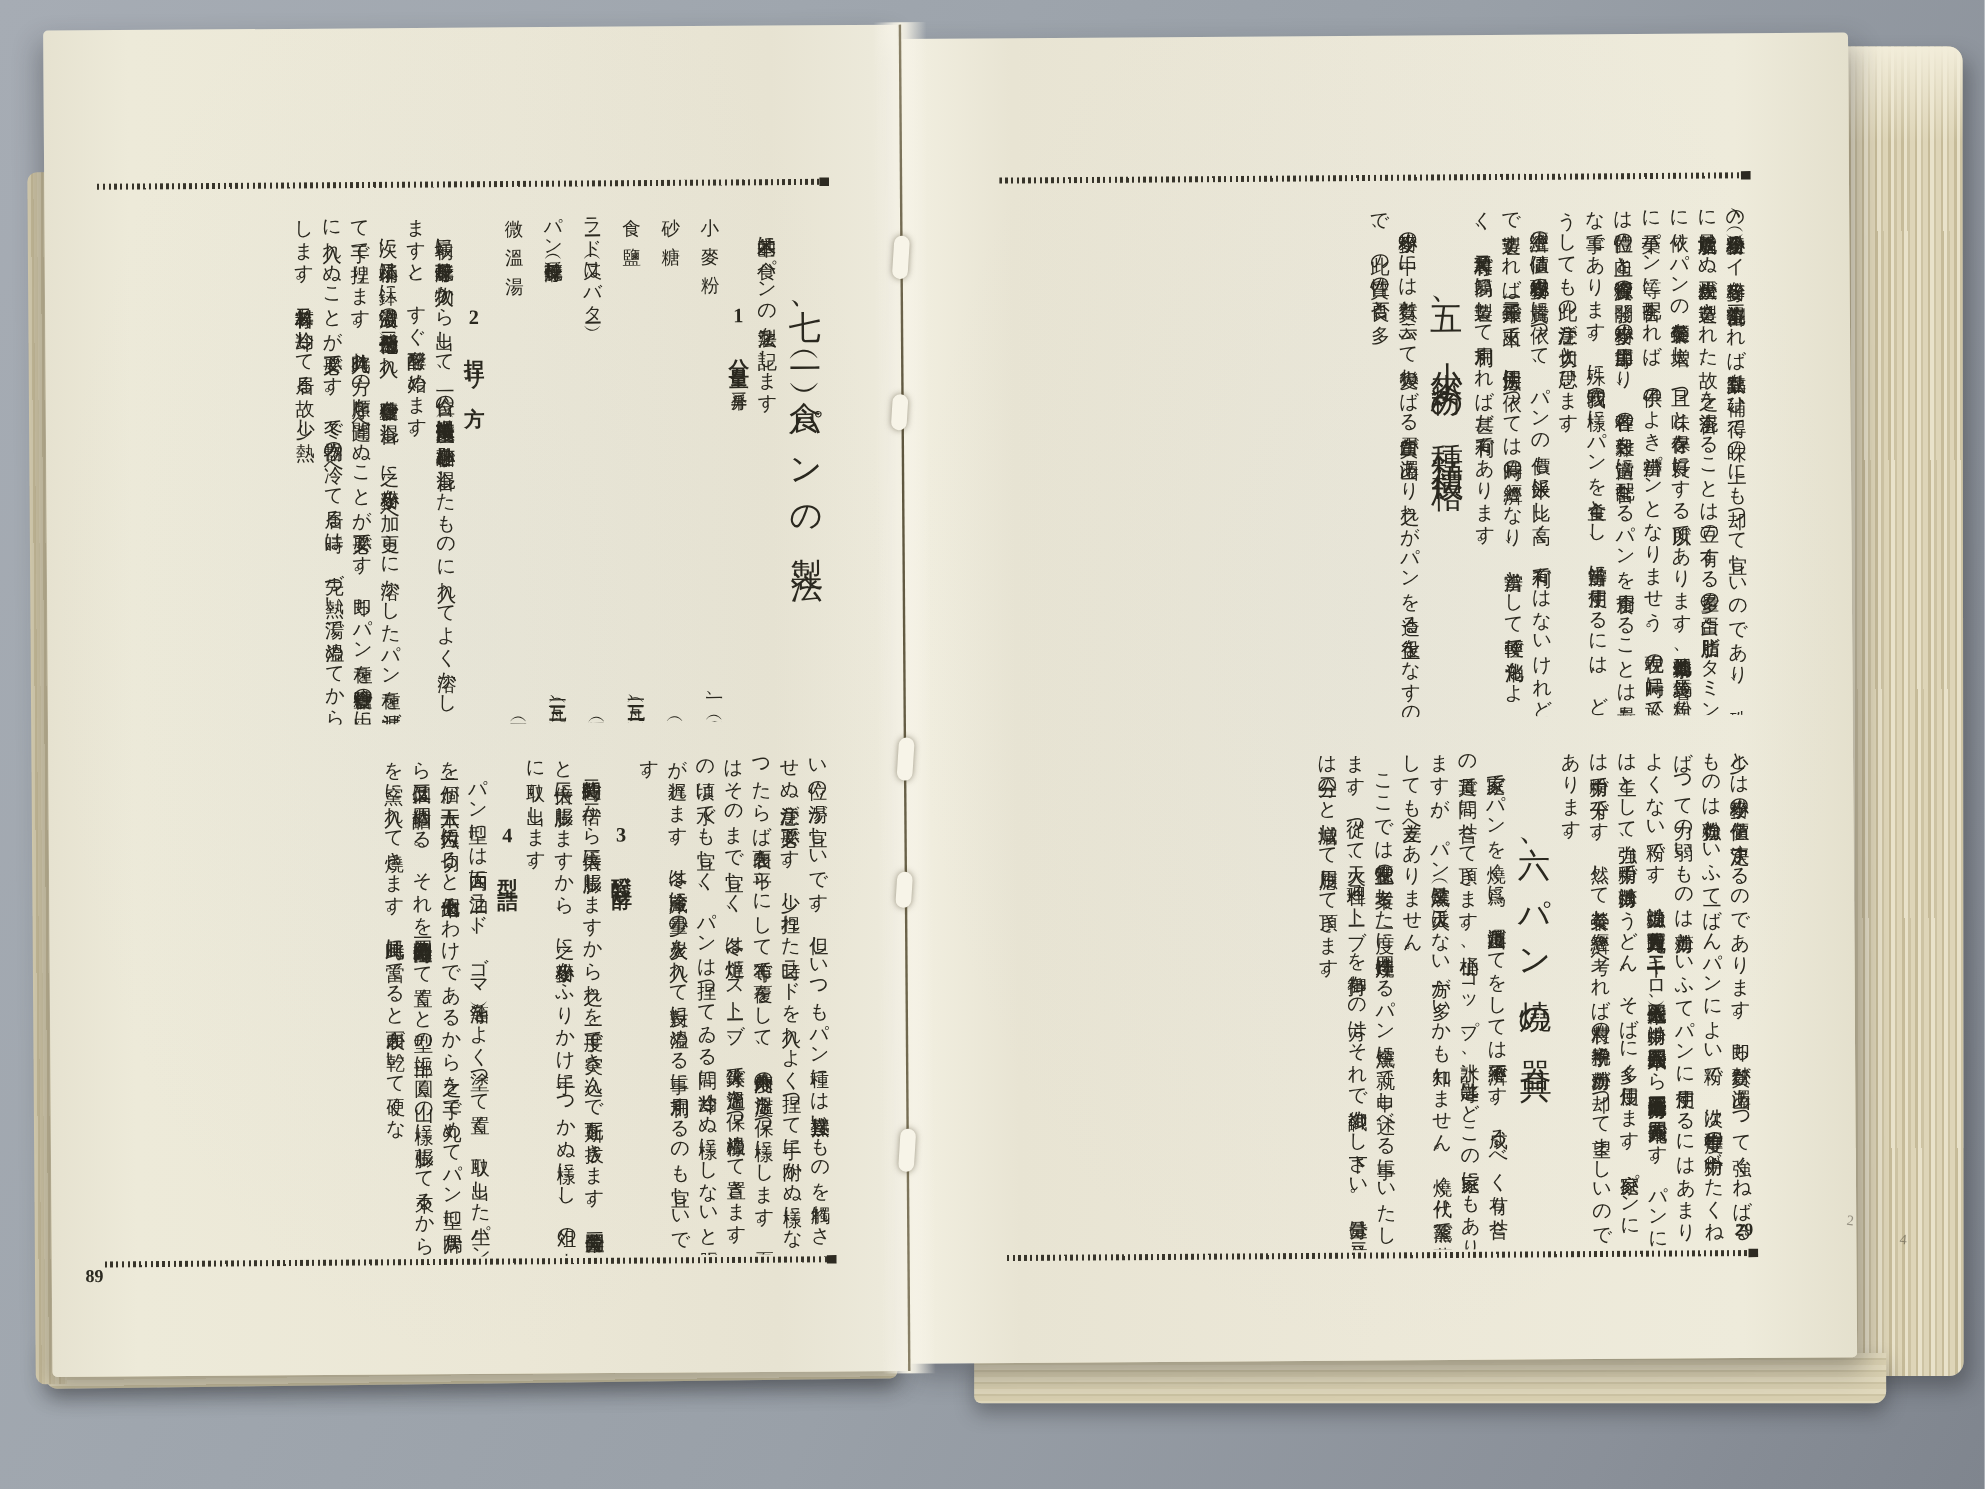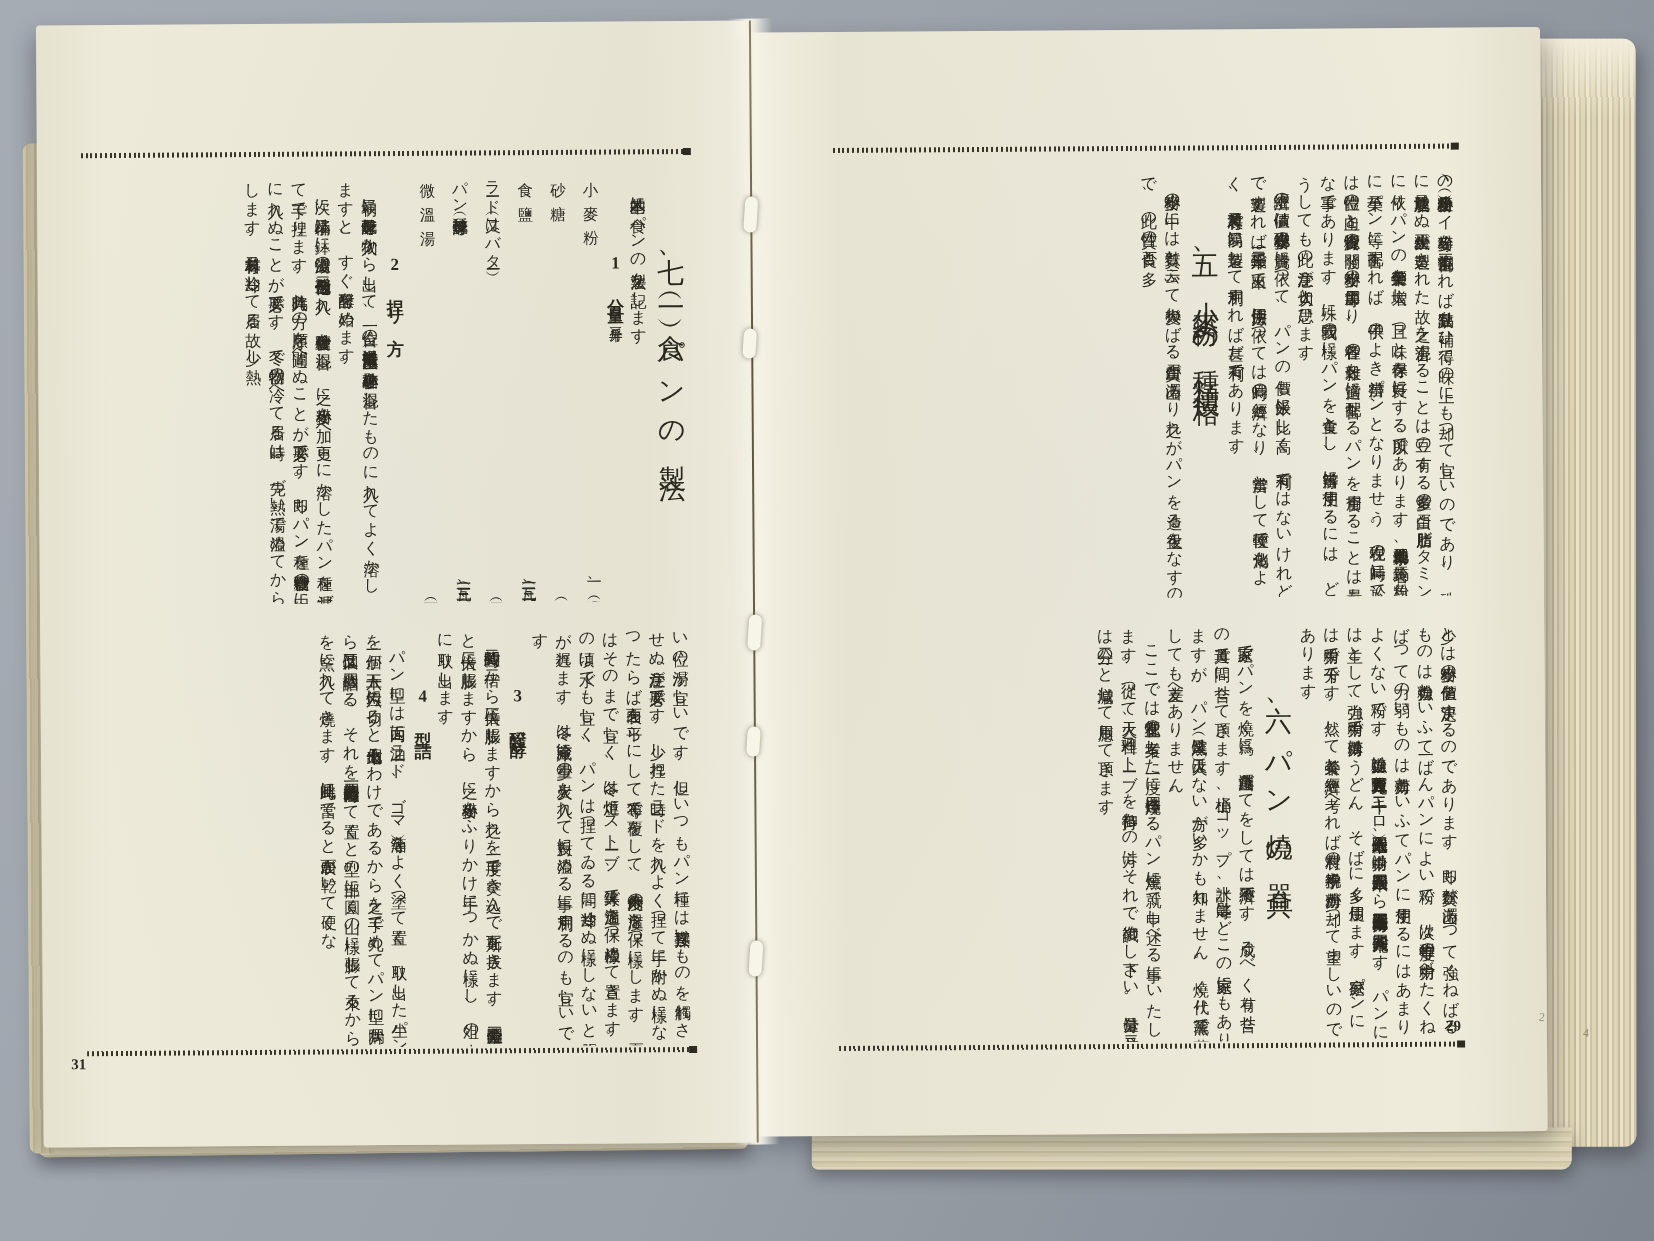--- a/index.html
+++ b/index.html
@@ -145,21 +145,21 @@
       <div class="reg reg-lower">
         <div class="vtext">
           <p>い位の湯が宜しいです。但しいつもパン種には直接熱いものを觸れさせぬ注意が必要です。少し捏れた時ラードを入れよく捏つて手に附かぬ樣になつたらば表面を平らにして布等で覆をして、八十度内外の溫度を保つ樣にします。夏はそのまゝで宜しく、冬は炬燵、ストーブ、火鉢等で適溫を保つ樣溫めて置きます。盛夏の頃は水でも宜しく、パンは捏つてゐる間に冷却せぬ樣にしないと膨脹が遅れます。冬は冷藏庫に少量の炭火を入れて反對に溫める事に利用するのも宜しいです。</p>
           <p class="subhead subhead-sm"><span>3</span><span class="sh-t">醱酵</span></p>
           <p class="ind">約二時間位で二倍から三倍大に膨脹しますから之れを一度手で突き込んで瓦斯を拔きます。尚三十分間位置くと二倍大に膨脹しますから、之に小麥粉をふりかけ手につかぬ樣にし、俎の上に取り出します。</p>
           <p class="subhead subhead-sm"><span>4</span><span class="sh-t">型詰</span></p>
           <p class="ind">パン型には内面に油（ラード、ゴマ油等）をよく塗つて置く、取り出した生パンを一個が六十五、六匁位に切ると七個出來るわけであるから之を手で丸めてパン型に片隅から三個又は四個詰める。それを約四十分乃至一時間位溫めて置くと型の上部に圓く山の樣に膨張して來るから之を窯に入れて燒きます。此時風に當てると表面が乾いて硬くな</p>
         </div>
       </div>
 
-      <div class="pagenum pagenum-left">31</div>
+      <div class="pagenum pagenum-left">89</div>
     </div>
 
     <div class="content content-right">
       <div class="rule rule-top"></div>
       <div class="rule rule-bottom"></div>
 
       <div class="reg reg-upper">
         <div class="vtext">
           <p>ヽの小麥粉（全粒粉）ライ麥粉等を三割位混合すれば其缺點を補ひ得て味の上にも却つて宜しいのであり、殊に最近脱脂せぬ生大豆粉が製造された故、之を混合することは豆の有する多量の蛋白、脂肪ビタミン等に依りパンの榮養價を増大し、且つ味と保存を良好にする所以であります。其他玉蜀黍粉、馬鈴薯、魚粉、昆布粉等適當に菓子パン等に配合すれば、子供のよき辨當パンとなりませう。現在の時局に於ては體位の向上と食糧資源の開發、小麥粉の節用等より、各種の雜穀を適當に配合せるパンを食用することは最も必要な事であります。殊に我國の樣にパンを主食とし、辨當等に使用するには、どうしても此の注意が大切と思ひます。</p>
           <p class="ind">經濟上の價値は現在小麥粉の騰貴に依つて、パンの價も米飯に比し高く、有利ではないけれど家庭で製造すれば一斤十二三錢で出來て、使用方法に依つては時局の經濟となり、辨當として輕便で消化もよく、又農村等で簡易に製造して利用すれば甚だ有利であります。</p>

